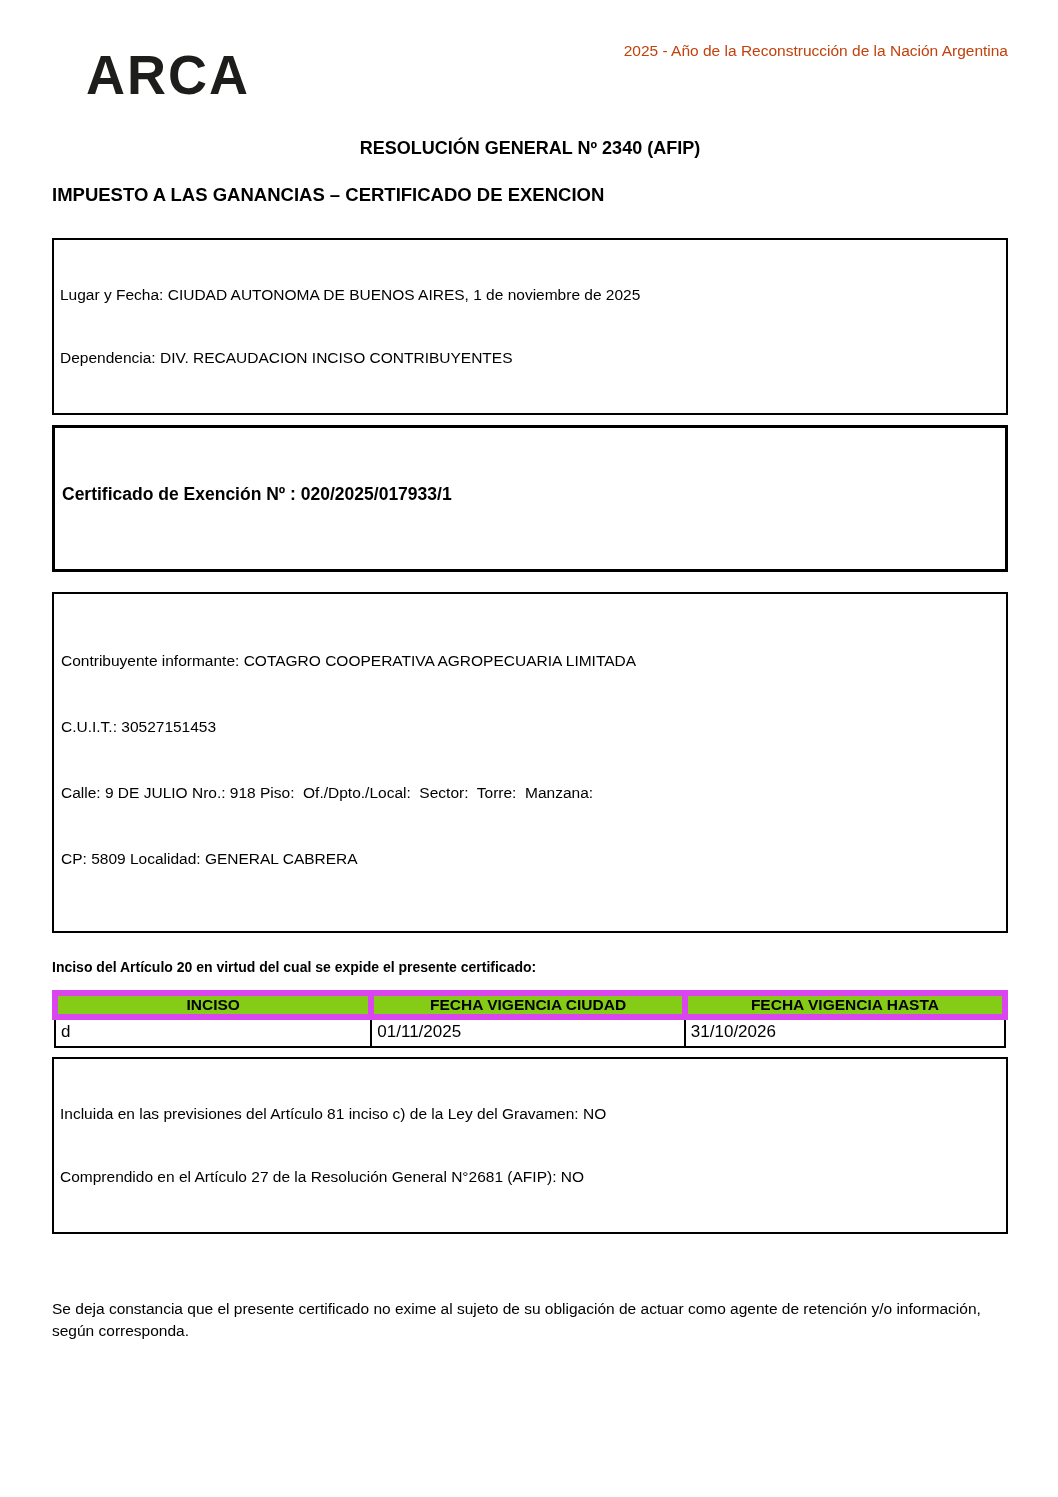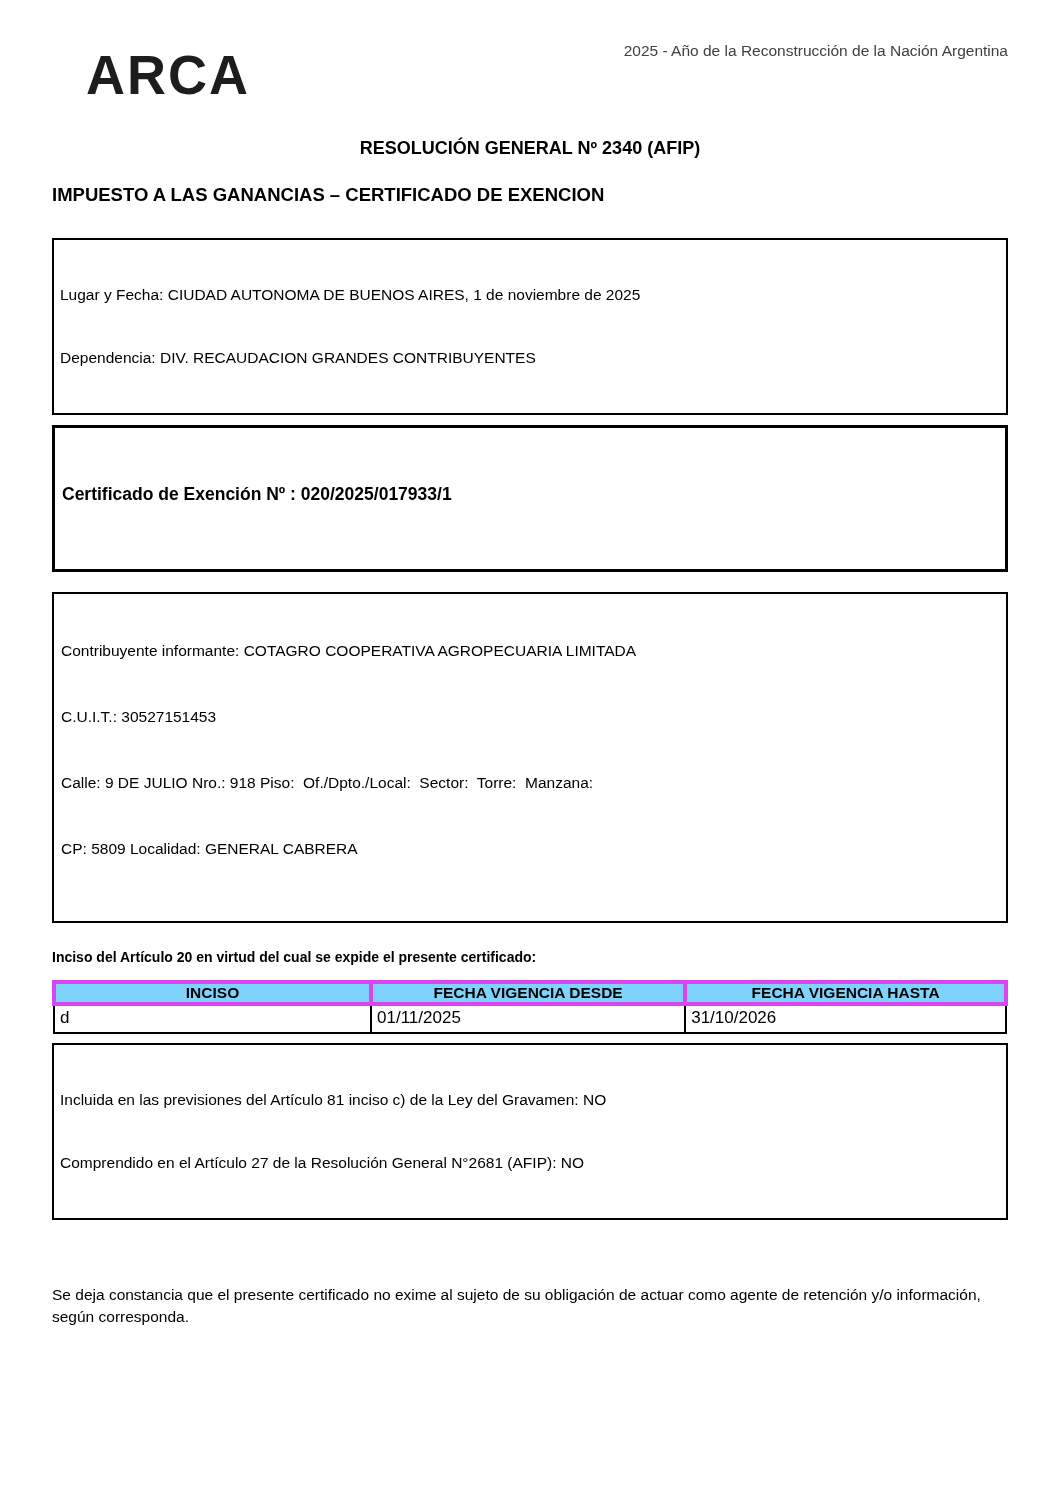--- a/index.html
+++ b/index.html
@@ -23,21 +23,21 @@
     letter-spacing: 2px;
     color: #1d1d1b;
     font-family: "Liberation Sans", sans-serif;
     transform: scaleY(1.02);
   }
   .year-legend {
     position: absolute;
     top: 42px;
     right: 50px;
     font-size: 15.5px;
-    color: #404040;
+    color: #c2410c;
   }
   
   .content {
     position: absolute;
     left: 52px;
     top: 138px;
     width: 956px;
   }
   .doc-title  { text-align: center; font-weight: bold; font-size: 18px; margin-bottom: 25px; }
   .doc-title2 { text-align: left; font-weight: bold; font-size: 18.5px; margin-bottom: 32px; }
@@ -52,36 +52,36 @@
   .box-certificate {
     border: 3px solid #000000;
     padding: 4px 7px 12px 7px;
     font-weight: bold;
     font-size: 17.5px;
     line-height: 25px;
     margin-top: 10px;
   }
   .box-taxpayer {
     margin-top: 20px;
-    padding: 2px 7px 17px 7px;
+    padding: 12px 7px 17px 7px;
     line-height: 22px;
   }
   .section-heading {
     font-weight: bold;
     font-size: 14px;
     margin-top: 26px;
     margin-bottom: 15px;
   }
   table.vigencia {
     width: 100%;
     border-collapse: collapse;
   }
   table.vigencia th {
-    background: #7dd3fc;
-    border: 4px solid #d946ef;
+    background: #84cc16;
+    border: 6px solid #d946ef;
     font-weight: bold;
     font-size: 15.5px;
     padding: 0 4px;
     text-align: center;
   }
   table.vigencia td {
     border: 2px solid #000000;
     font-size: 17px;
     padding: 2px 5px 4px 5px;
     text-align: left;
@@ -105,41 +105,41 @@
   <div class="brand-logo">ARCA</div>
   <div class="year-legend">2025 - Año de la Reconstrucción de la Nación Argentina</div>
 
   <div class="content">
 
     <div class="doc-title">RESOLUCIÓN GENERAL Nº 2340 (AFIP)</div>
     <div class="doc-title2">IMPUESTO A LAS GANANCIAS – CERTIFICADO DE EXENCION</div>
 
     <div class="box">
       <div>Lugar y Fecha: CIUDAD AUTONOMA DE BUENOS AIRES, 1 de noviembre de 2025</div>
-      <div>Dependencia: DIV. RECAUDACION GRANDES CONTRIBUYENTES</div>
+      <div>Dependencia: DIV. RECAUDACION INCISO CONTRIBUYENTES</div>
     </div>
 
     <div class="box box-certificate">
       <div>Certificado de Exención Nº : 020/2025/017933/1</div>
     </div>
 
     <div class="box box-taxpayer">
       <div>Contribuyente informante: COTAGRO COOPERATIVA AGROPECUARIA LIMITADA</div>
       <div>C.U.I.T.: 30527151453</div>
       <div>Calle: 9 DE JULIO Nro.: 918 Piso:  Of./Dpto./Local:  Sector:  Torre:  Manzana:</div>
       <div>CP: 5809 Localidad: GENERAL CABRERA</div>
     </div>
 
     <div class="section-heading">Inciso del Artículo 20 en virtud del cual se expide el presente certificado:</div>
 
     <table class="vigencia">
       <thead>
         <tr>
           <th style="width:33.3%">INCISO</th>
-          <th style="width:33%">FECHA VIGENCIA DESDE</th>
+          <th style="width:33%">FECHA VIGENCIA CIUDAD</th>
           <th style="width:33.7%">FECHA VIGENCIA HASTA</th>
         </tr>
       </thead>
       <tbody>
         <tr>
           <td>d</td>
           <td>01/11/2025</td>
           <td>31/10/2026</td>
         </tr>
       </tbody>

